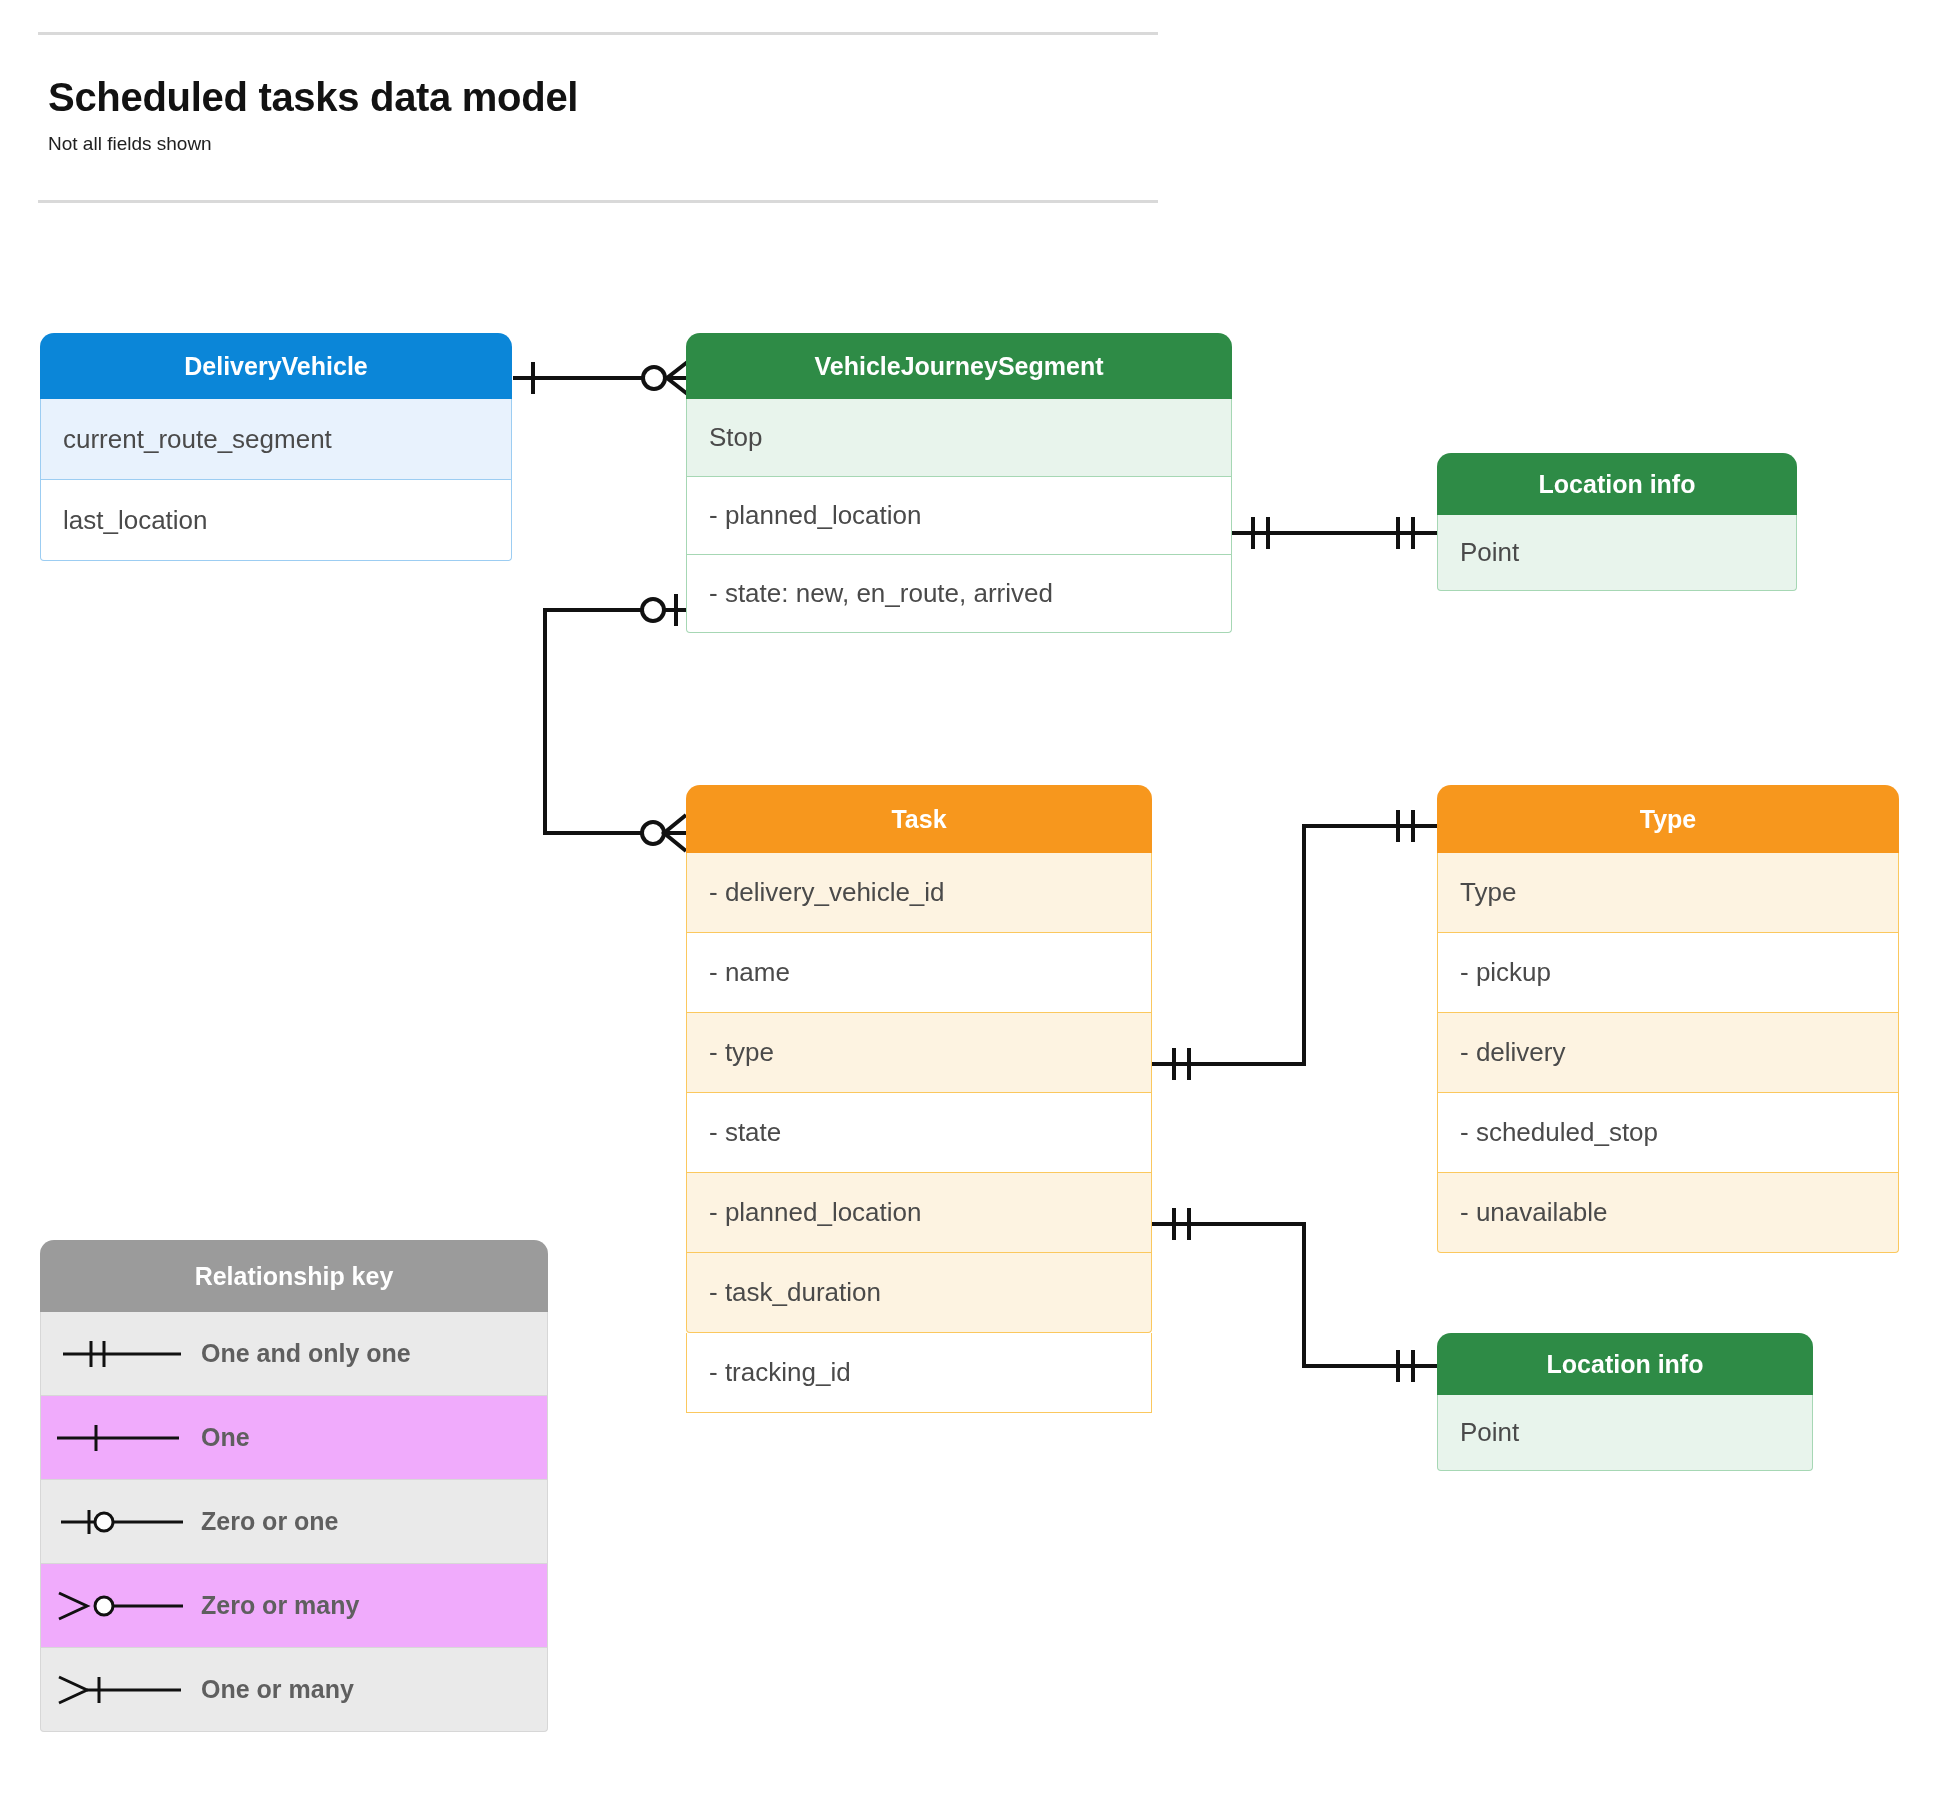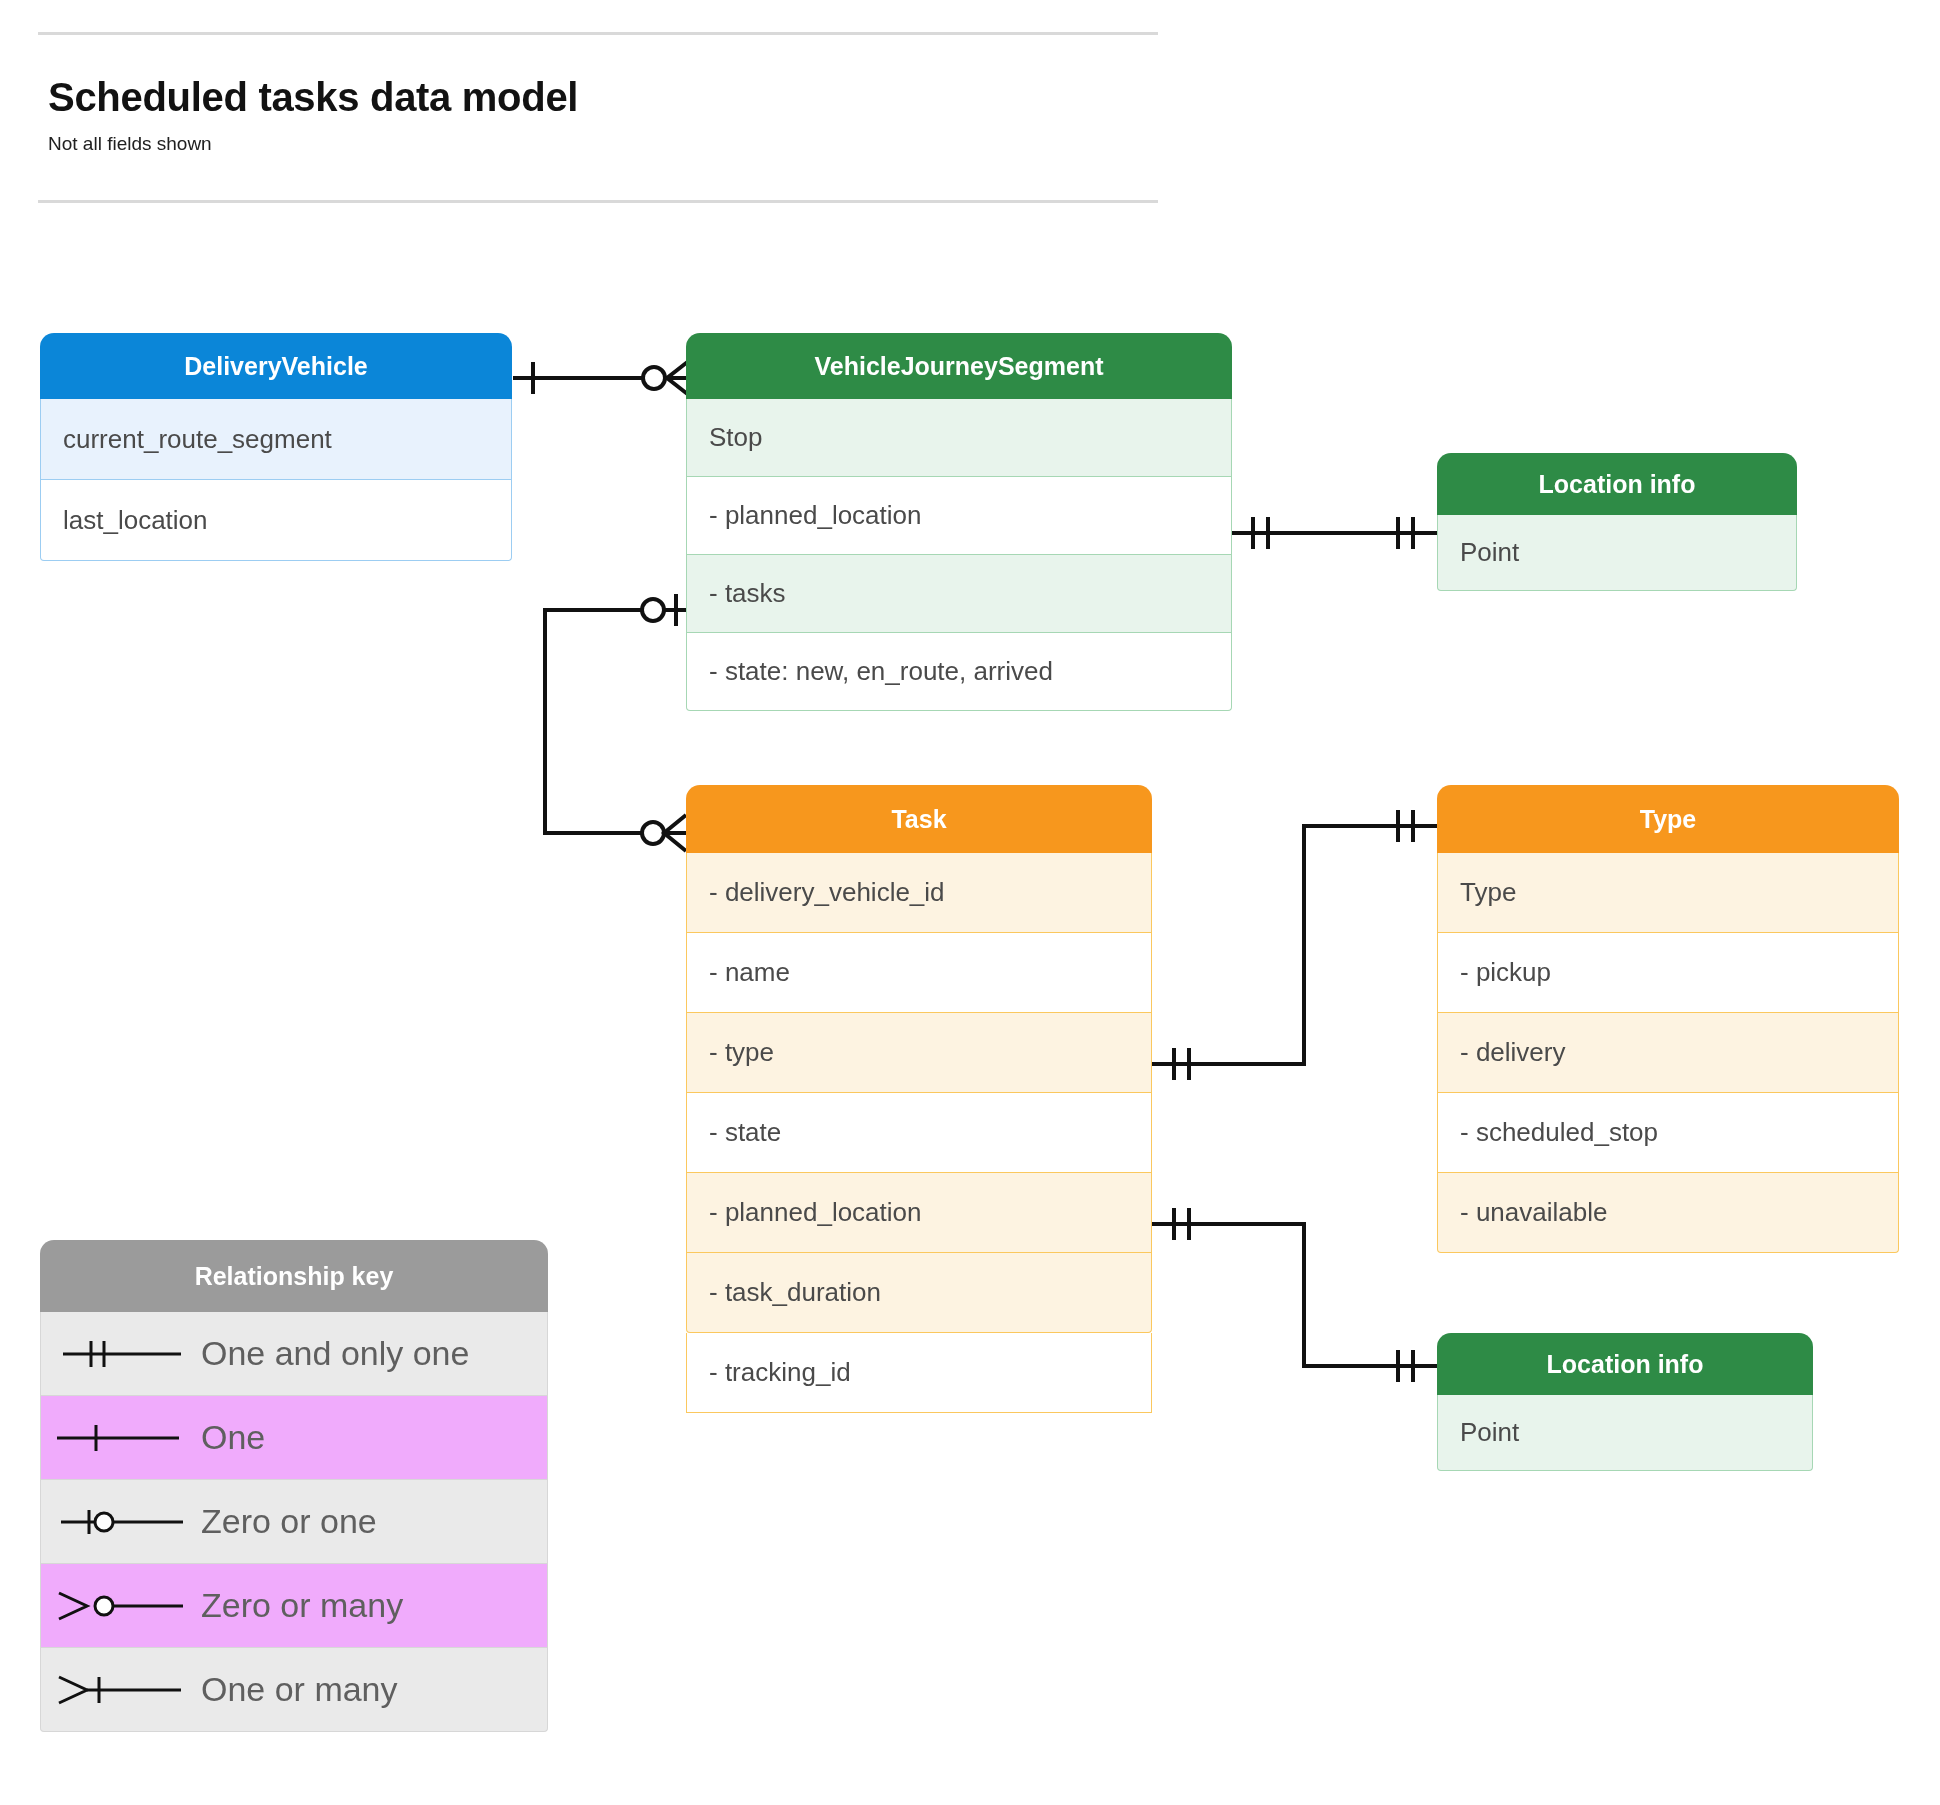--- a/index.html
+++ b/index.html
@@ -52,21 +52,21 @@
   
   .e-gray .ehead{background:#9b9b9b;}
   .e-gray .erow{border:1.6px solid #d7d7d7;border-top:none;background:#f0abfc;}
   .e-gray .erow.alt{background:#eaeaea;}
 
   .indent{padding-left:44px;}
 
   
   .legend-row{display:flex;align-items:center;padding-left:0 !important;}
   .legend-sym{width:160px;flex:0 0 160px;display:flex;align-items:center;justify-content:center;}
-  .legend-lbl{font-size:34px;color:#5f5f5f;white-space:nowrap;}
+  .legend-lbl{font-size:25px;color:#5f5f5f;white-space:nowrap;font-weight:bold;}
 
   
   #wires{position:absolute;left:0;top:0;width:1940px;height:1805px;pointer-events:none;}
 </style>
 </head>
 <body>
 
 <div class="hdr-rule" id="rule-top"></div>
 <div id="page-title">Scheduled tasks data model</div>
 <div id="page-subtitle">Not all fields shown</div>
@@ -110,21 +110,20 @@
 <div class="entity e-blue" style="left:40px;top:333px;width:472px;">
   <div class="ehead" style="height:66px;">DeliveryVehicle</div>
   <div class="erow alt" style="height:81px;">current_route_segment</div>
   <div class="erow last" style="height:81px;">last_location</div>
 </div>
 
 <div class="entity e-green" style="left:686px;top:333px;width:546px;">
   <div class="ehead" style="height:66px;">VehicleJourneySegment</div>
   <div class="erow alt" style="height:78px;">Stop</div>
   <div class="erow" style="height:78px;">-  planned_location</div>
-  <div class="erow alt" style="height:78px;">- tasks</div>
   <div class="erow last" style="height:78px;">- state: new, en_route, arrived</div>
 </div>
 
 <div class="entity e-green" style="left:1437px;top:453px;width:360px;">
   <div class="ehead" style="height:62px;">Location info</div>
   <div class="erow alt last" style="height:76px;">Point</div>
 </div>
 
 <div class="entity e-orange" style="left:686px;top:785px;width:466px;">
   <div class="ehead" style="height:68px;">Task</div>

